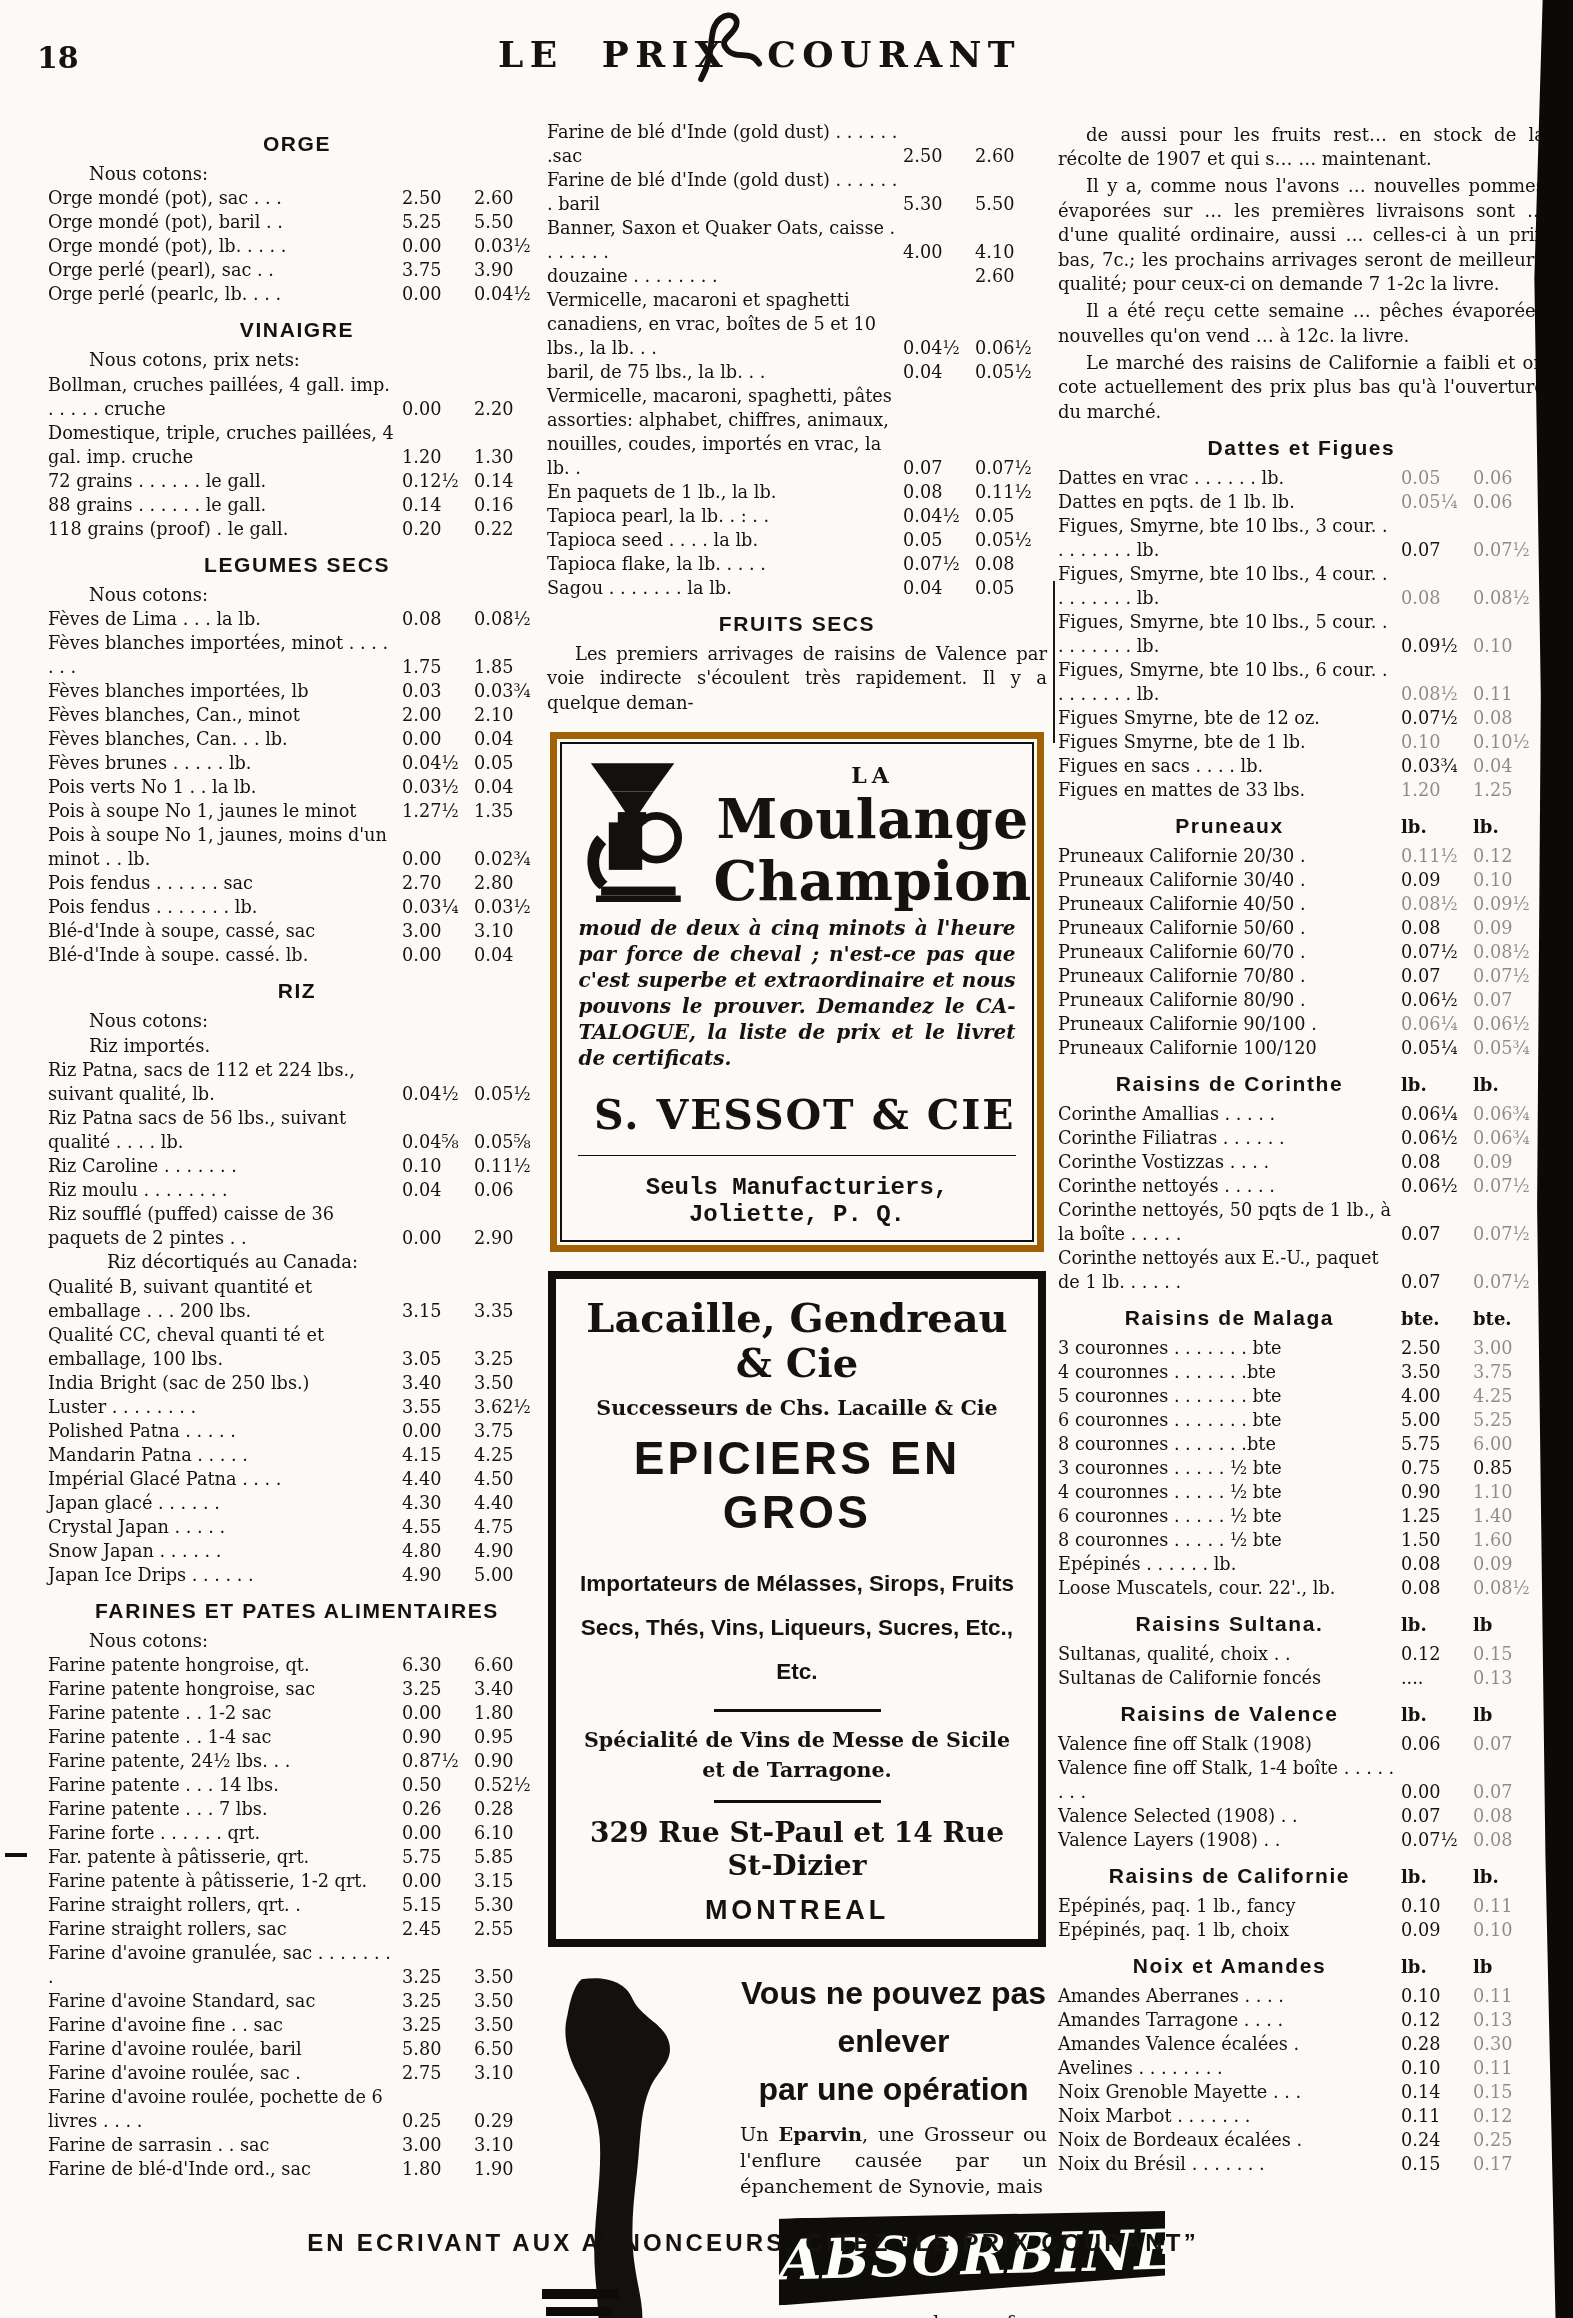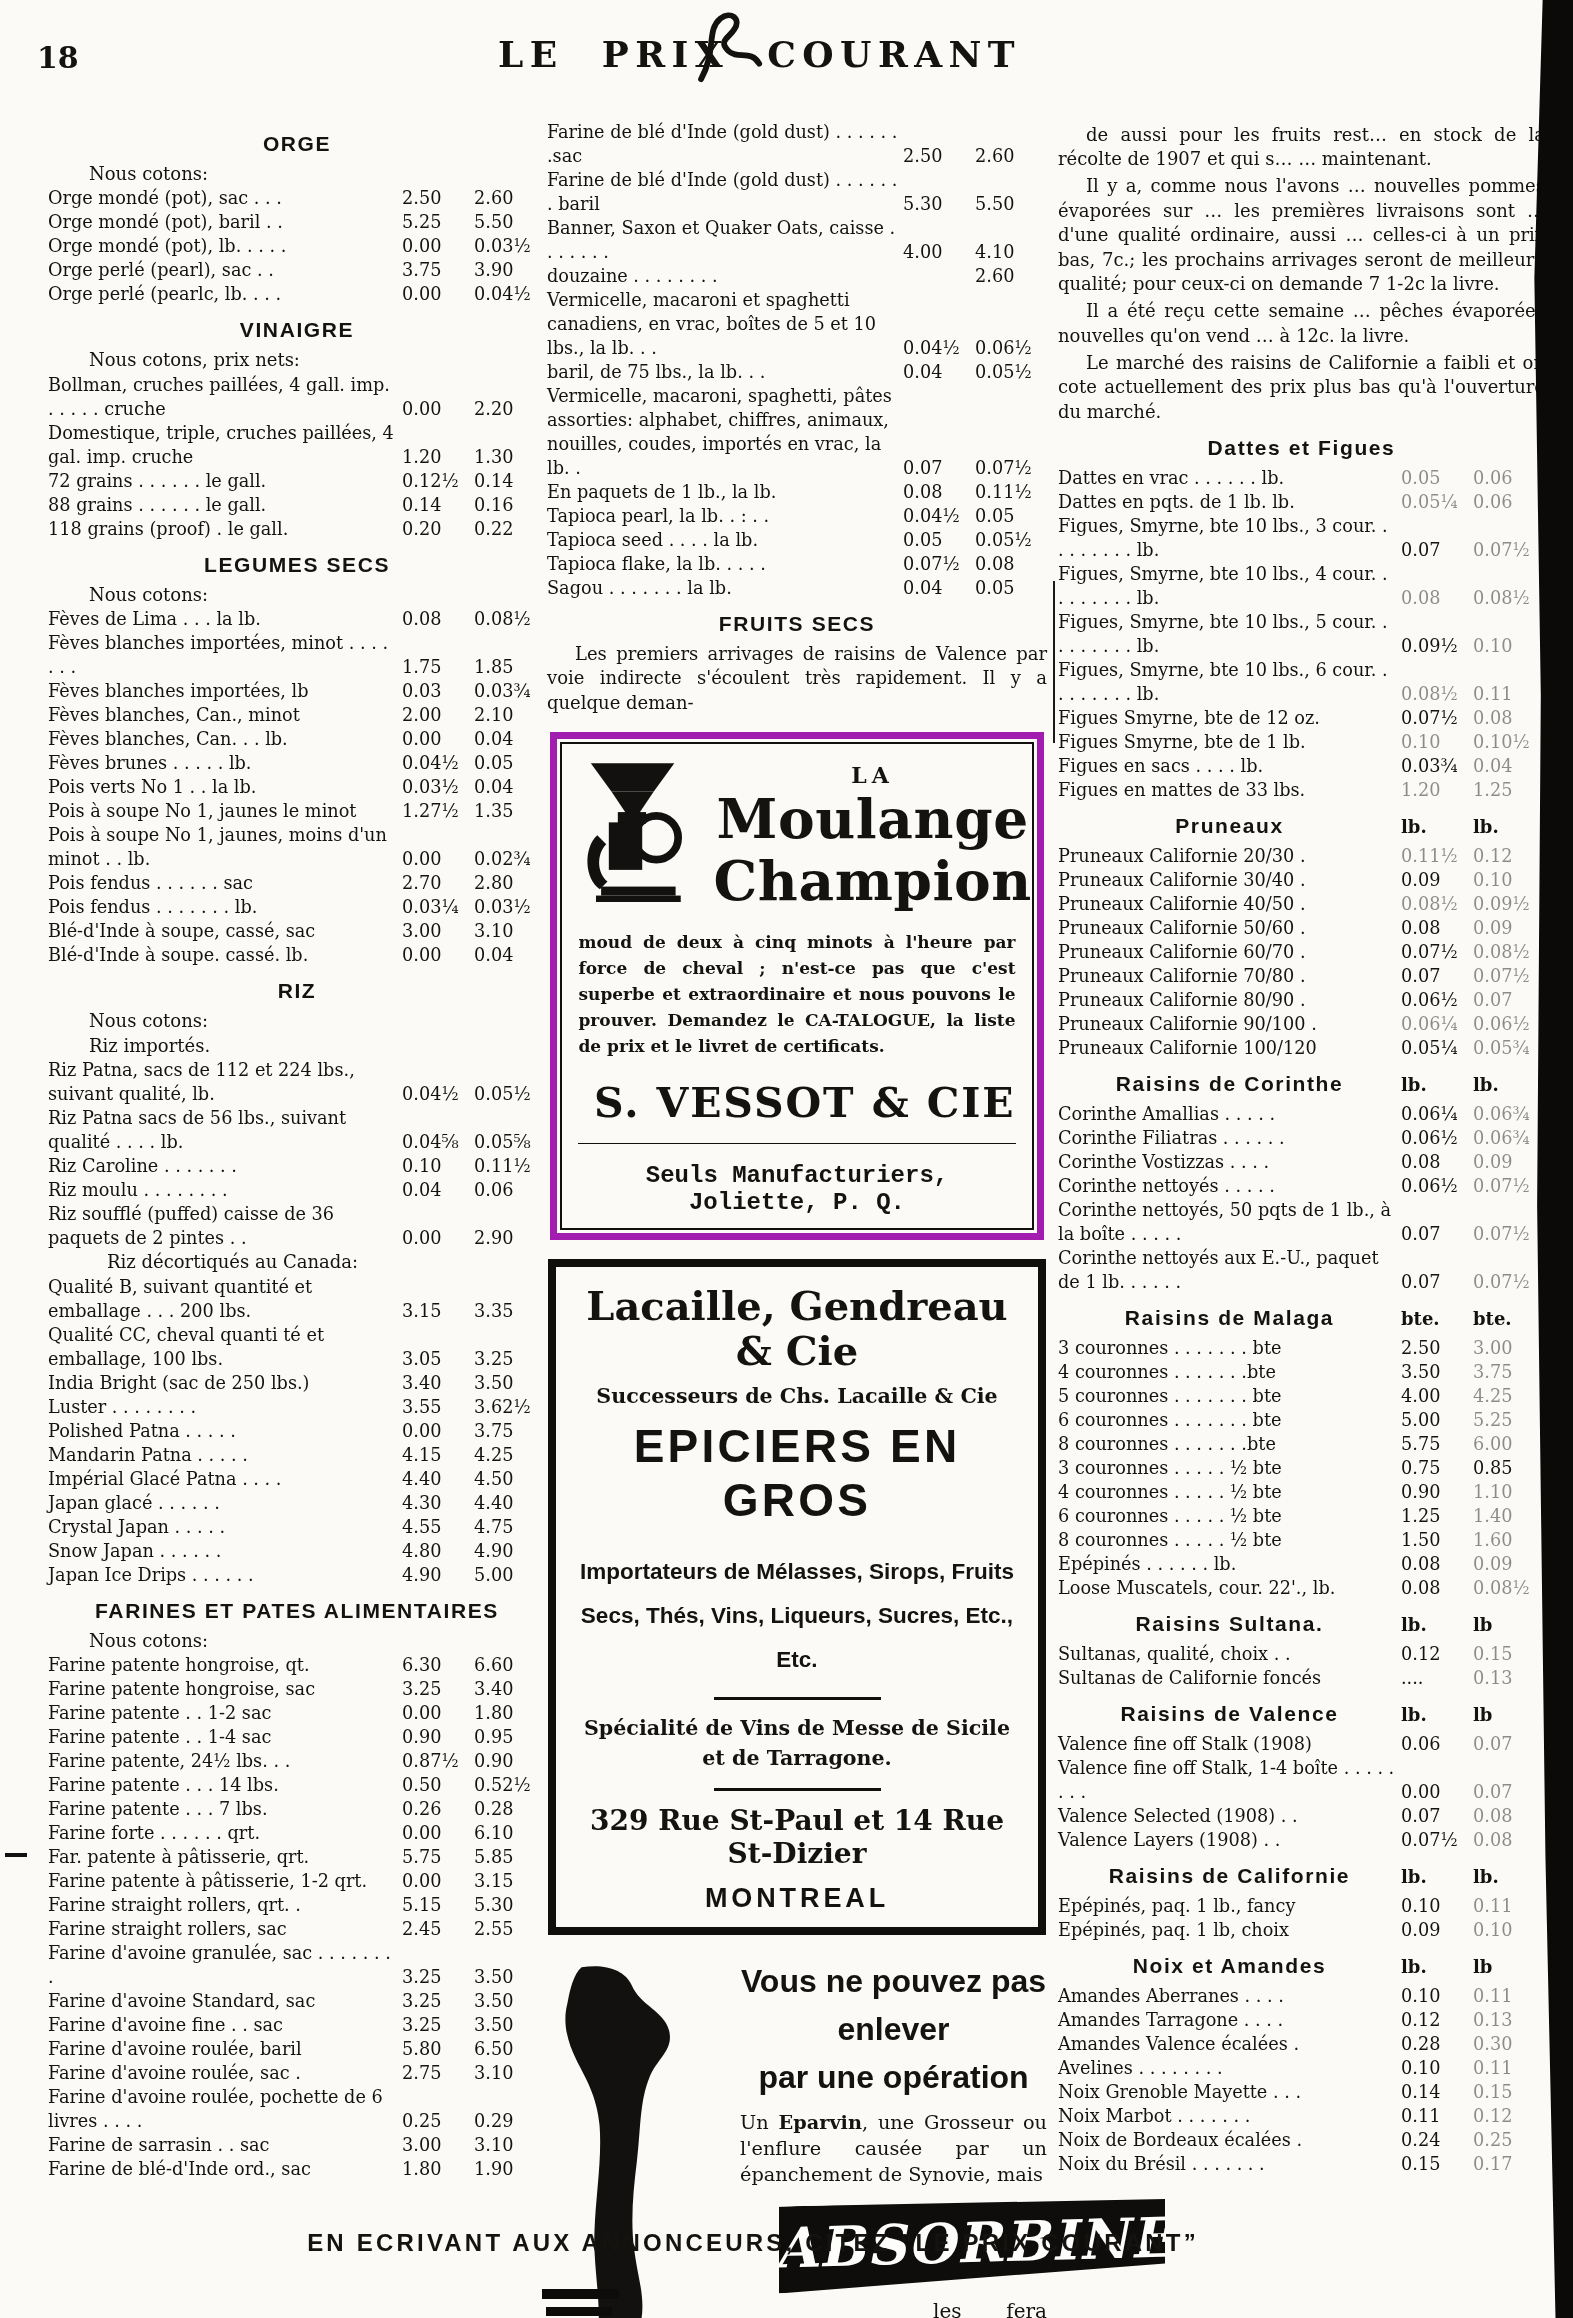--- a/index.html
+++ b/index.html
@@ -42,28 +42,28 @@
   .shead .u{width:72px;flex:none;font-weight:bold;font-size:18px;}
   .note{font-size:18px;line-height:24.5px;padding-left:41px;}
   .note.ind2{padding-left:59px;}
   .row{display:flex;align-items:flex-end;font-size:17.7px;line-height:24px;}
   .row .lbl{flex:1;padding-right:3.9px;}
   .row .pv{width:72px;flex:none;}
   .fade{opacity:.48;filter:blur(0.3px);}
   .para{font-size:18px;line-height:24.5px;text-align:justify;text-indent:28px;margin:2.6px 0;}
   
   .ad{box-sizing:border-box;}
-  .ad1{border:7px solid #a21caf;margin:16.7px 2.6px 0 2.6px;}
+  .ad1{border:7px solid #a16207;margin:16.7px 2.6px 0 2.6px;}
   .ad1 .inner{border:2.6px solid #100f0d;margin:3.2px;padding:14px 16.7px 11.6px 16.7px;}
   .ad1-head{display:flex;}
   .ad1-mill{flex:none;width:135px;}
   .ad1-titles{flex:1;text-align:center;}
   .ad1-kicker{font-size:22px;font-weight:bold;letter-spacing:5.1px;margin-top:3.9px;}
   .ad1-big{font-size:55px;font-weight:bold;line-height:62px;letter-spacing:0.6px;}
-  .ad1-body{font-size:17px;line-height:26px;font-weight:bold;text-align:justify;margin-top:17px;}
+  .ad1-body{font-size:20px;line-height:26px;font-style:italic;font-weight:bold;text-align:justify;margin-top:3px;}
   .ad1-co{text-align:right;font-size:41px;font-weight:bold;letter-spacing:1.9px;margin-top:19.3px;}
   .ad1-tag{
     text-align:center;font-family:Liberation Mono, monospace;
     font-size:24px;font-weight:bold;margin-top:16.7px;border-top:1.9px solid #100f0d;padding-top:18px;
   }
   .ad2{border:8.4px solid #100f0d;margin:19.3px 1.3px 0 1.3px;padding:15.4px 13px 13px 13px;text-align:center;}
   .ad2-title{font-size:40px;font-weight:bold;line-height:45px;}
   .ad2-sub{font-size:20.6px;font-weight:bold;margin-top:11.6px;}
   .ad2-head{
     font-family:"Liberation Sans","DejaVu Sans",sans-serif;

